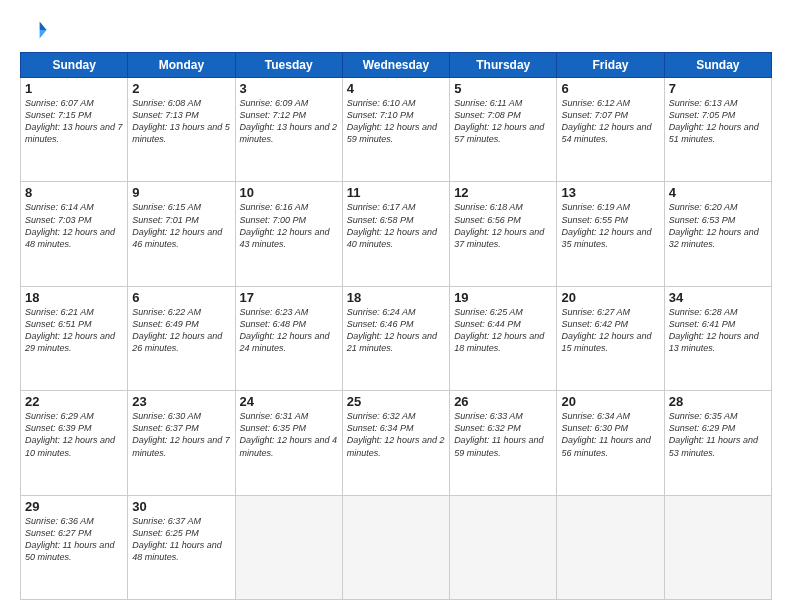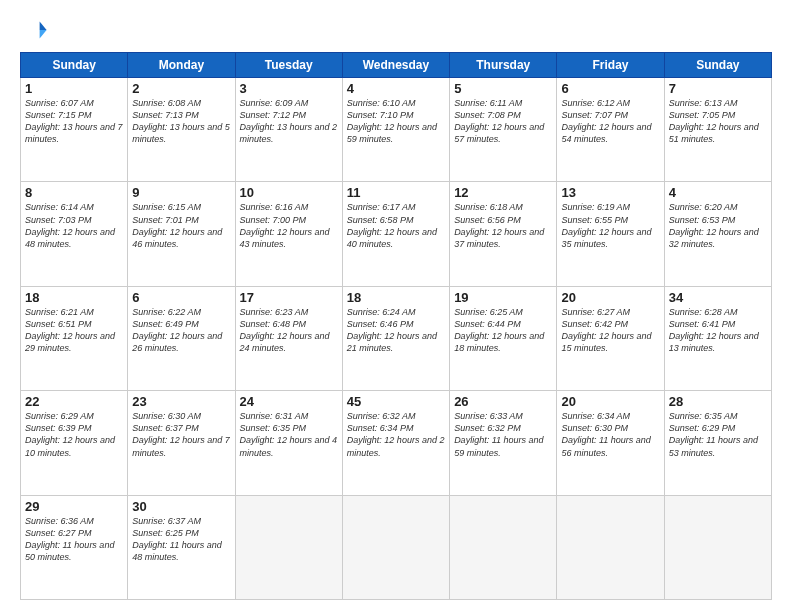--- a/index.html
+++ b/index.html
@@ -322,21 +322,21 @@
       </td>
           <td>
         <span class="day-num">24</span>
         <div class="day-info">
           Sunrise: 6:31 AM<br>
           Sunset: 6:35 PM<br>
           Daylight: 12 hours and 4 minutes.
         </div>
       </td>
           <td>
-        <span class="day-num">45</span>
+        <span class="day-num">25</span>
         <div class="day-info">
           Sunrise: 6:32 AM<br>
           Sunset: 6:34 PM<br>
           Daylight: 12 hours and 2 minutes.
         </div>
       </td>
           <td>
         <span class="day-num">26</span>
         <div class="day-info">
           Sunrise: 6:33 AM<br>

